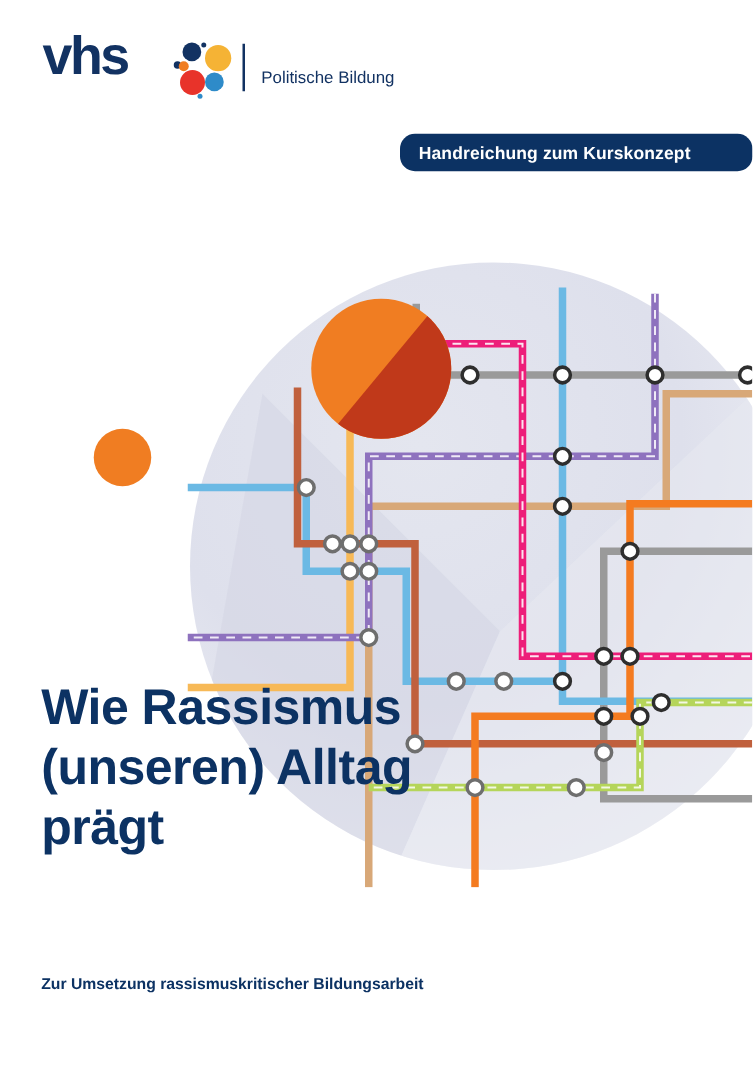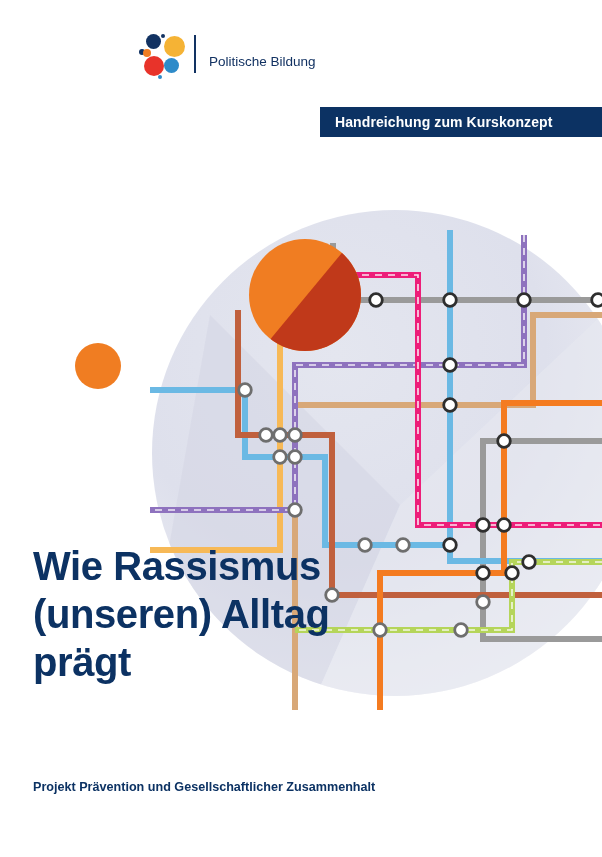--- a/index.html
+++ b/index.html
@@ -76,20 +76,21 @@
   }
 
   
   #banner {
     position: absolute;
     left: 320px;
     top: 107px;
     width: 282px;
     height: 30px;
     background: #0C3263;
+    border-radius: 12px;
   }
   #banner-label {
     position: absolute;
     left: 15px;
     top: 7px;
     font-size: 14px;
     font-weight: bold;
     color: #ffffff;
     letter-spacing: 0.1px;
     white-space: nowrap;
@@ -144,20 +145,21 @@
     height: 46px;
     border-radius: 50%;
     background: #F07D22;
   }
 </style>
 </head>
 <body>
 
 <div id="logo-area">
 
+  <div id="vhs-wordmark">vhs</div>
 
   <div id="vhs-dots">
     <span class="d-navy-big"></span>
     <span class="d-navy-sm"></span>
     <span class="d-navy-dot2"></span>
     <span class="d-amber"></span>
     <span class="d-red"></span>
     <span class="d-orange-sm"></span>
     <span class="d-blue"></span>
     <span class="d-blue-sm"></span>
@@ -277,14 +279,14 @@
 </svg>
 </div>
 
 <div id="accent-dot"></div>
 
 <div id="cover-title">Wie Rassismus
 (unseren) Alltag
 prägt</div>
 
 <div id="footer">
-  <div id="footer-line-2">Projekt Prävention und Gesellschaftlicher Zusammenhalt</div>
+  <div id="footer-line-1">Zur Umsetzung rassismuskritischer Bildungsarbeit</div>
 </div>
 
 </body></html>

